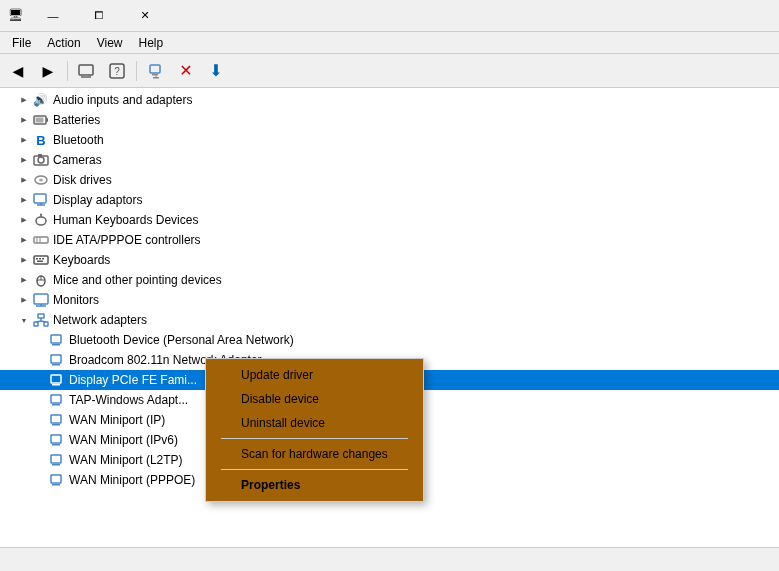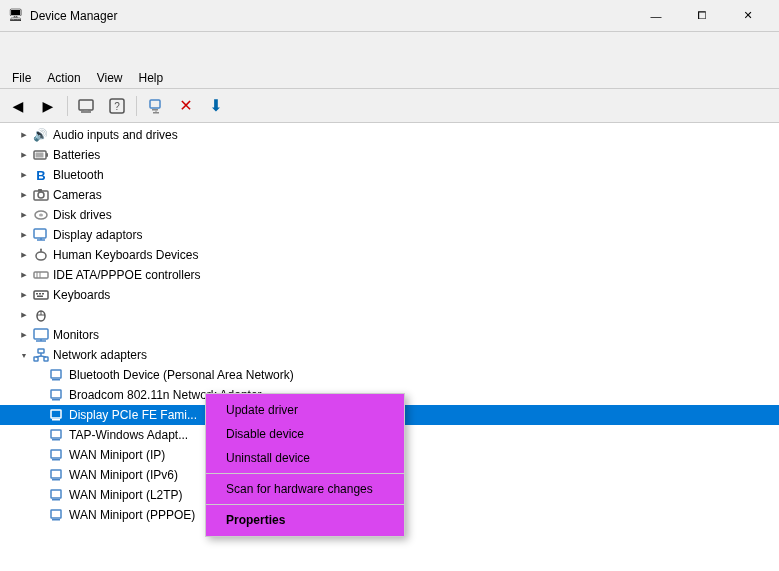--- a/index.html
+++ b/index.html
@@ -49,21 +49,20 @@
     }
 
     
     .menu-bar {
       background: #f0f0f0;
       height: 22px;
       display: flex;
       align-items: center;
       padding: 0 4px;
       border-bottom: 1px solid #ccc;
-      margin-top: 35px;
     }
     .menu-item {
       padding: 2px 8px;
       cursor: pointer;
       font-size: 12px;
     }
 
     
     .toolbar {
       background: #f0f0f0;
@@ -168,28 +167,28 @@
       display: flex;
       align-items: center;
       padding: 0 6px;
       font-size: 11px;
       color: #444;
     }
 
     
     .context-menu {
       position: absolute;
-      background: #d946ef;
+      background: #a16207;
       border: 1px solid #ccc;
       box-shadow: 3px 3px 8px rgba(0,0,0,0.3);
       min-width: 200px;
       z-index: 100;
       top: 270px;
       left: 205px;
-      padding: 4px 0;
+      padding: 4px 15px;
     }
     .ctx-item {
       padding: 5px 20px;
       cursor: pointer;
       font-size: 12px;
       color: #000;
     }
     .ctx-item.bold { font-weight: bold; }
     .ctx-sep {
       height: 1px;
@@ -199,21 +198,20 @@
 
     
     .indent-1 { padding-left: 16px; }
     .indent-2 { padding-left: 32px; }
   </style>
 </head>
 <body>
 
 <div class="title-bar">
   <span class="title-bar-icon">🖥</span>
-  <span class="title-bar-text">Device Manager</span>
   <div class="title-bar-controls">
     <button class="title-btn">—</button>
     <button class="title-btn">⧠</button>
     <button class="title-btn close">✕</button>
   </div>
 </div>
 
 <div class="menu-bar">
   <div class="menu-item">File</div>
   <div class="menu-item">Action</div>
@@ -251,21 +249,21 @@
   <button class="toolbar-btn" style="color:#c00; font-size:16px;">✕</button>
   <button class="toolbar-btn" style="color:#0066aa; font-size:16px;">⬇</button>
 </div>
 
 <div class="main-content">
   <div class="tree-panel">
 
     <div class="tree-item indent-1">
       <span class="expander collapsed"></span>
       <span class="item-icon">🔊</span>
-      <span class="item-text">Audio inputs and drives</span>
+      <span class="item-text">Audio inputs and adapters</span>
     </div>
 
     <div class="tree-item indent-1">
       <span class="expander collapsed"></span>
       <span class="item-icon">
         <svg width="16" height="14" viewBox="0 0 16 14">
             <rect x="1" y="3" width="12" height="8" rx="1" fill="none" stroke="#666" stroke-width="1.5"></rect>
             <rect x="13" y="5" width="2" height="4" rx="1" fill="#666"></rect>
             <rect x="2.5" y="4.5" width="8" height="5" rx="0.5" fill="#aaa"></rect>
           </svg>
@@ -355,20 +353,21 @@
 
     <div class="tree-item indent-1">
       <span class="expander collapsed"></span>
       <span class="item-icon">
         <svg width="16" height="14" viewBox="0 0 16 14">
             <ellipse cx="8" cy="8" rx="4" ry="5" fill="none" stroke="#555" stroke-width="1.5"></ellipse>
             <line x1="8" y1="3" x2="8" y2="7" stroke="#555" stroke-width="1"></line>
             <line x1="4" y1="7" x2="12" y2="7" stroke="#555" stroke-width="1"></line>
           </svg>
       </span>
+      <span class="item-text">Mice and other pointing devices</span>
     </div>
 
     <div class="tree-item indent-1">
       <span class="expander collapsed"></span>
       <span class="item-icon">
         <svg width="16" height="14" viewBox="0 0 16 14">
             <rect x="1" y="1" width="14" height="10" rx="1" fill="none" stroke="#4a86c8" stroke-width="1.5"></rect>
             <line x1="3" y1="13" x2="13" y2="13" stroke="#4a86c8" stroke-width="1.5"></line>
             <line x1="8" y1="11" x2="8" y2="13" stroke="#4a86c8" stroke-width="1.5"></line>
           </svg>

